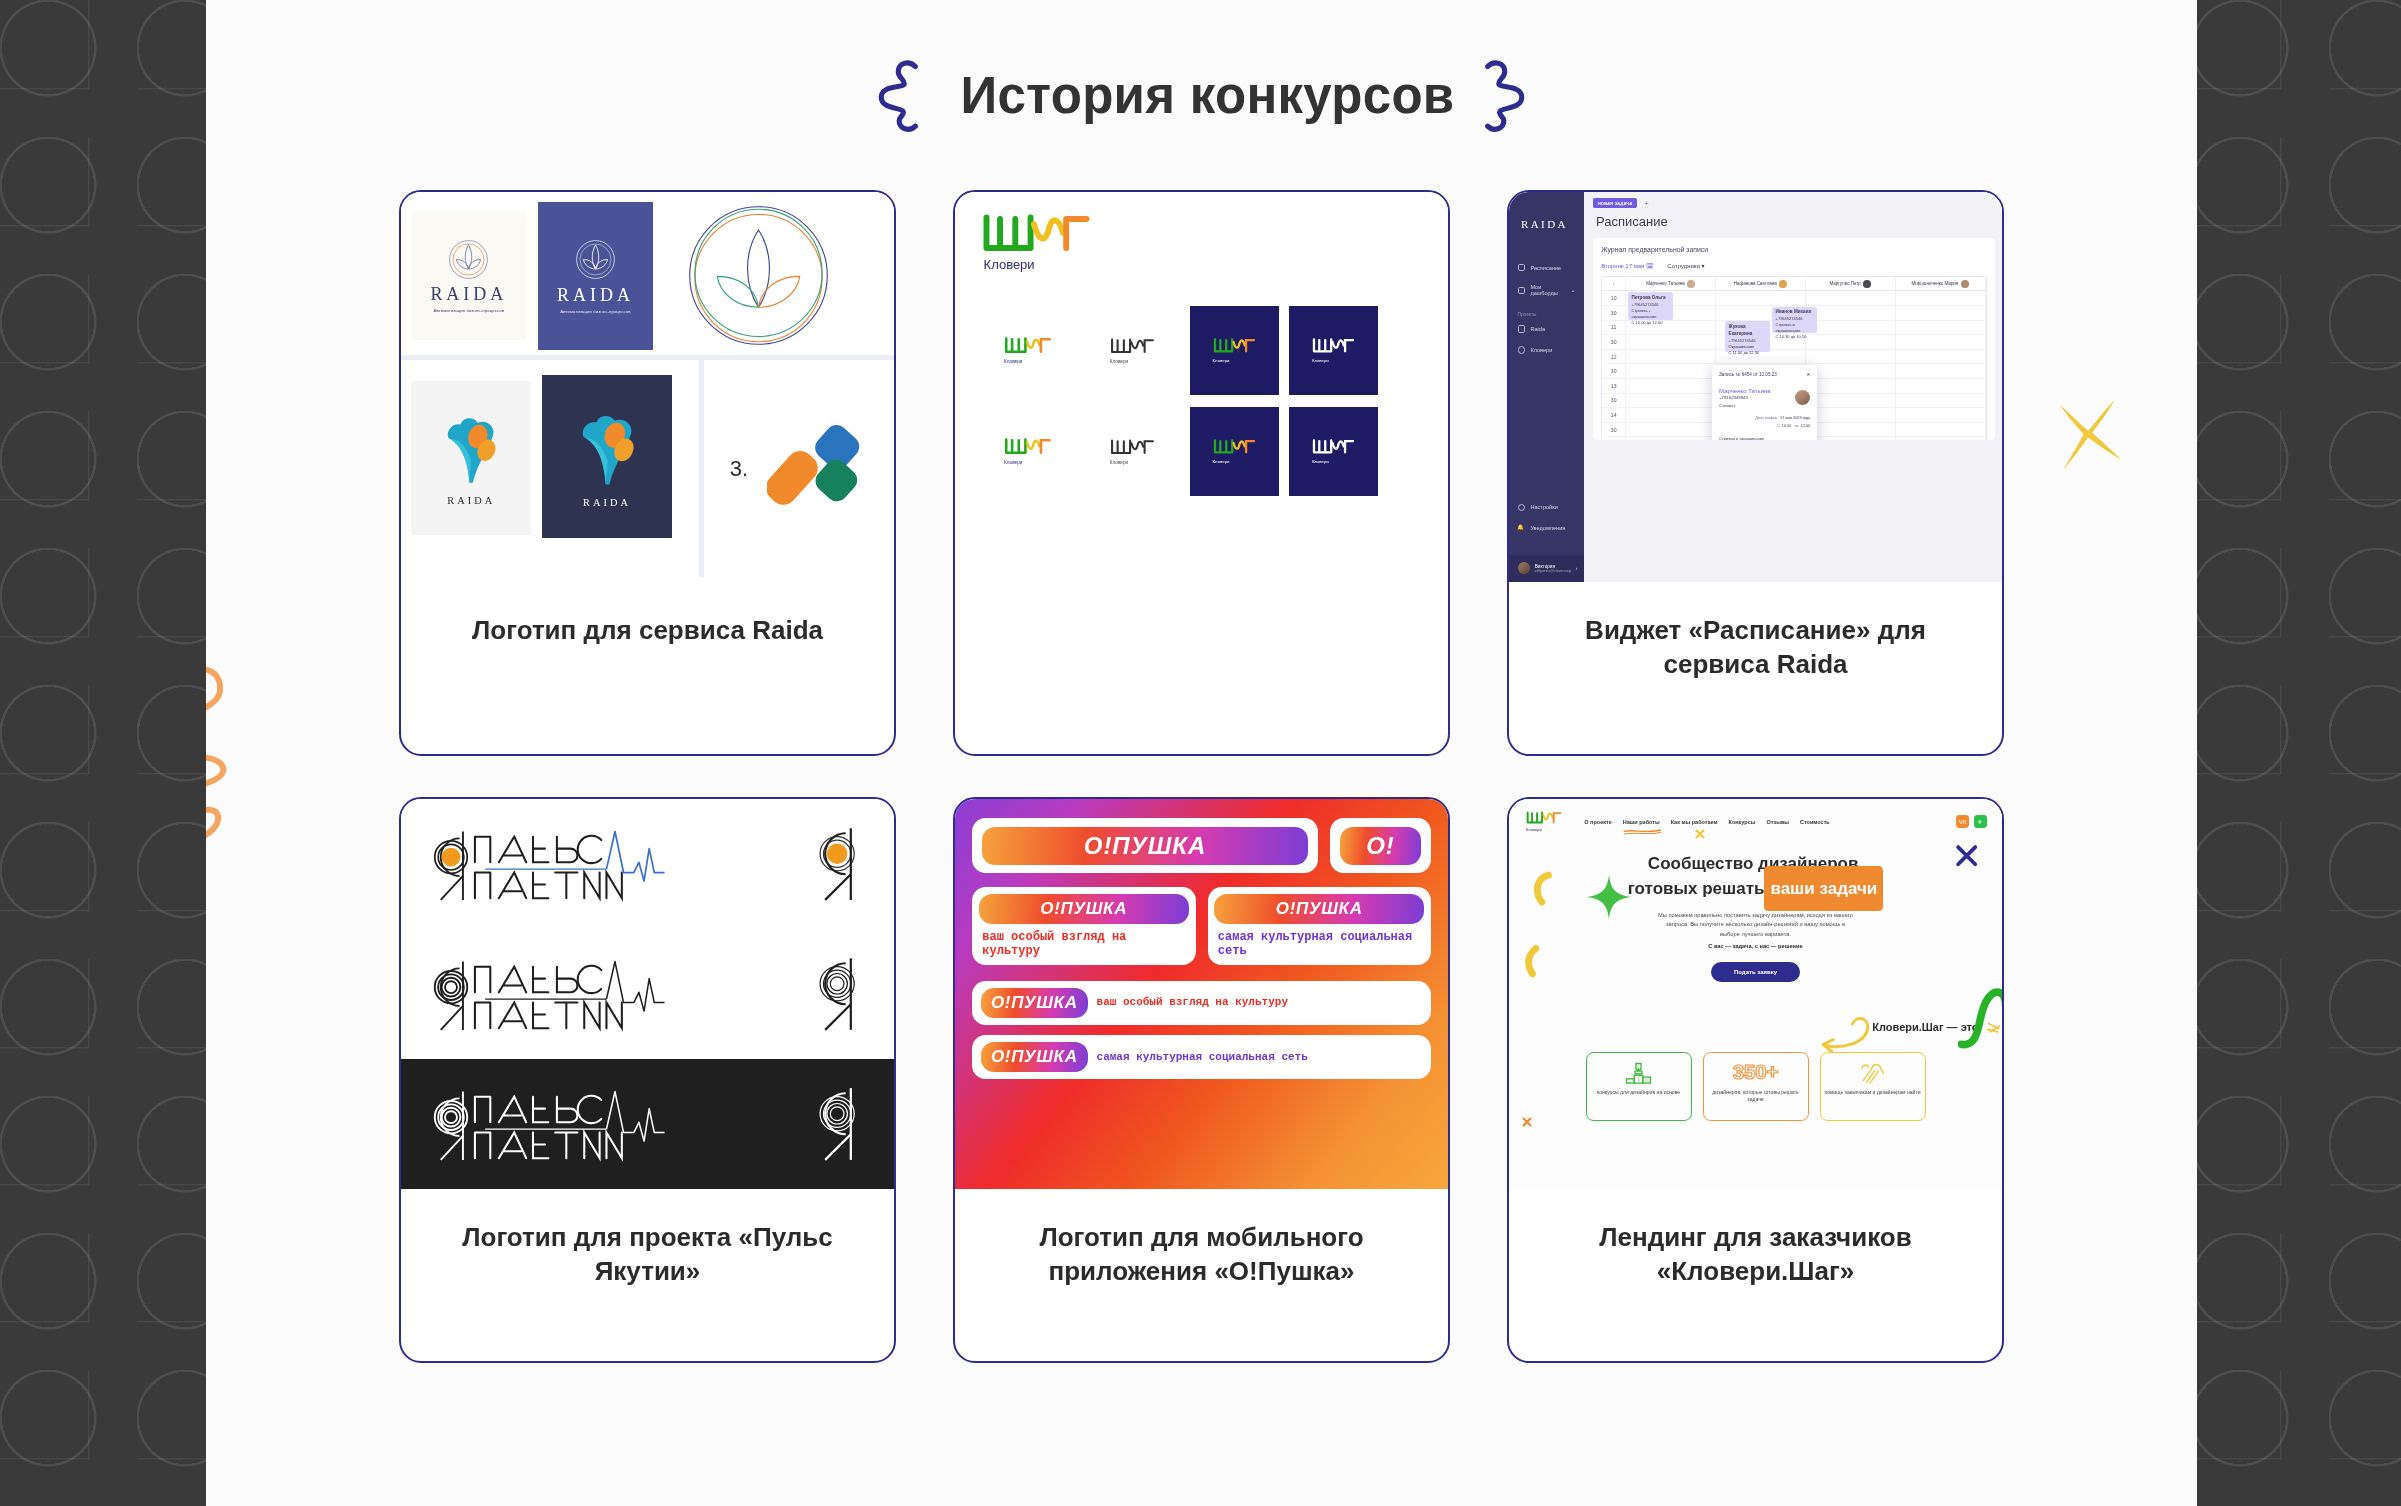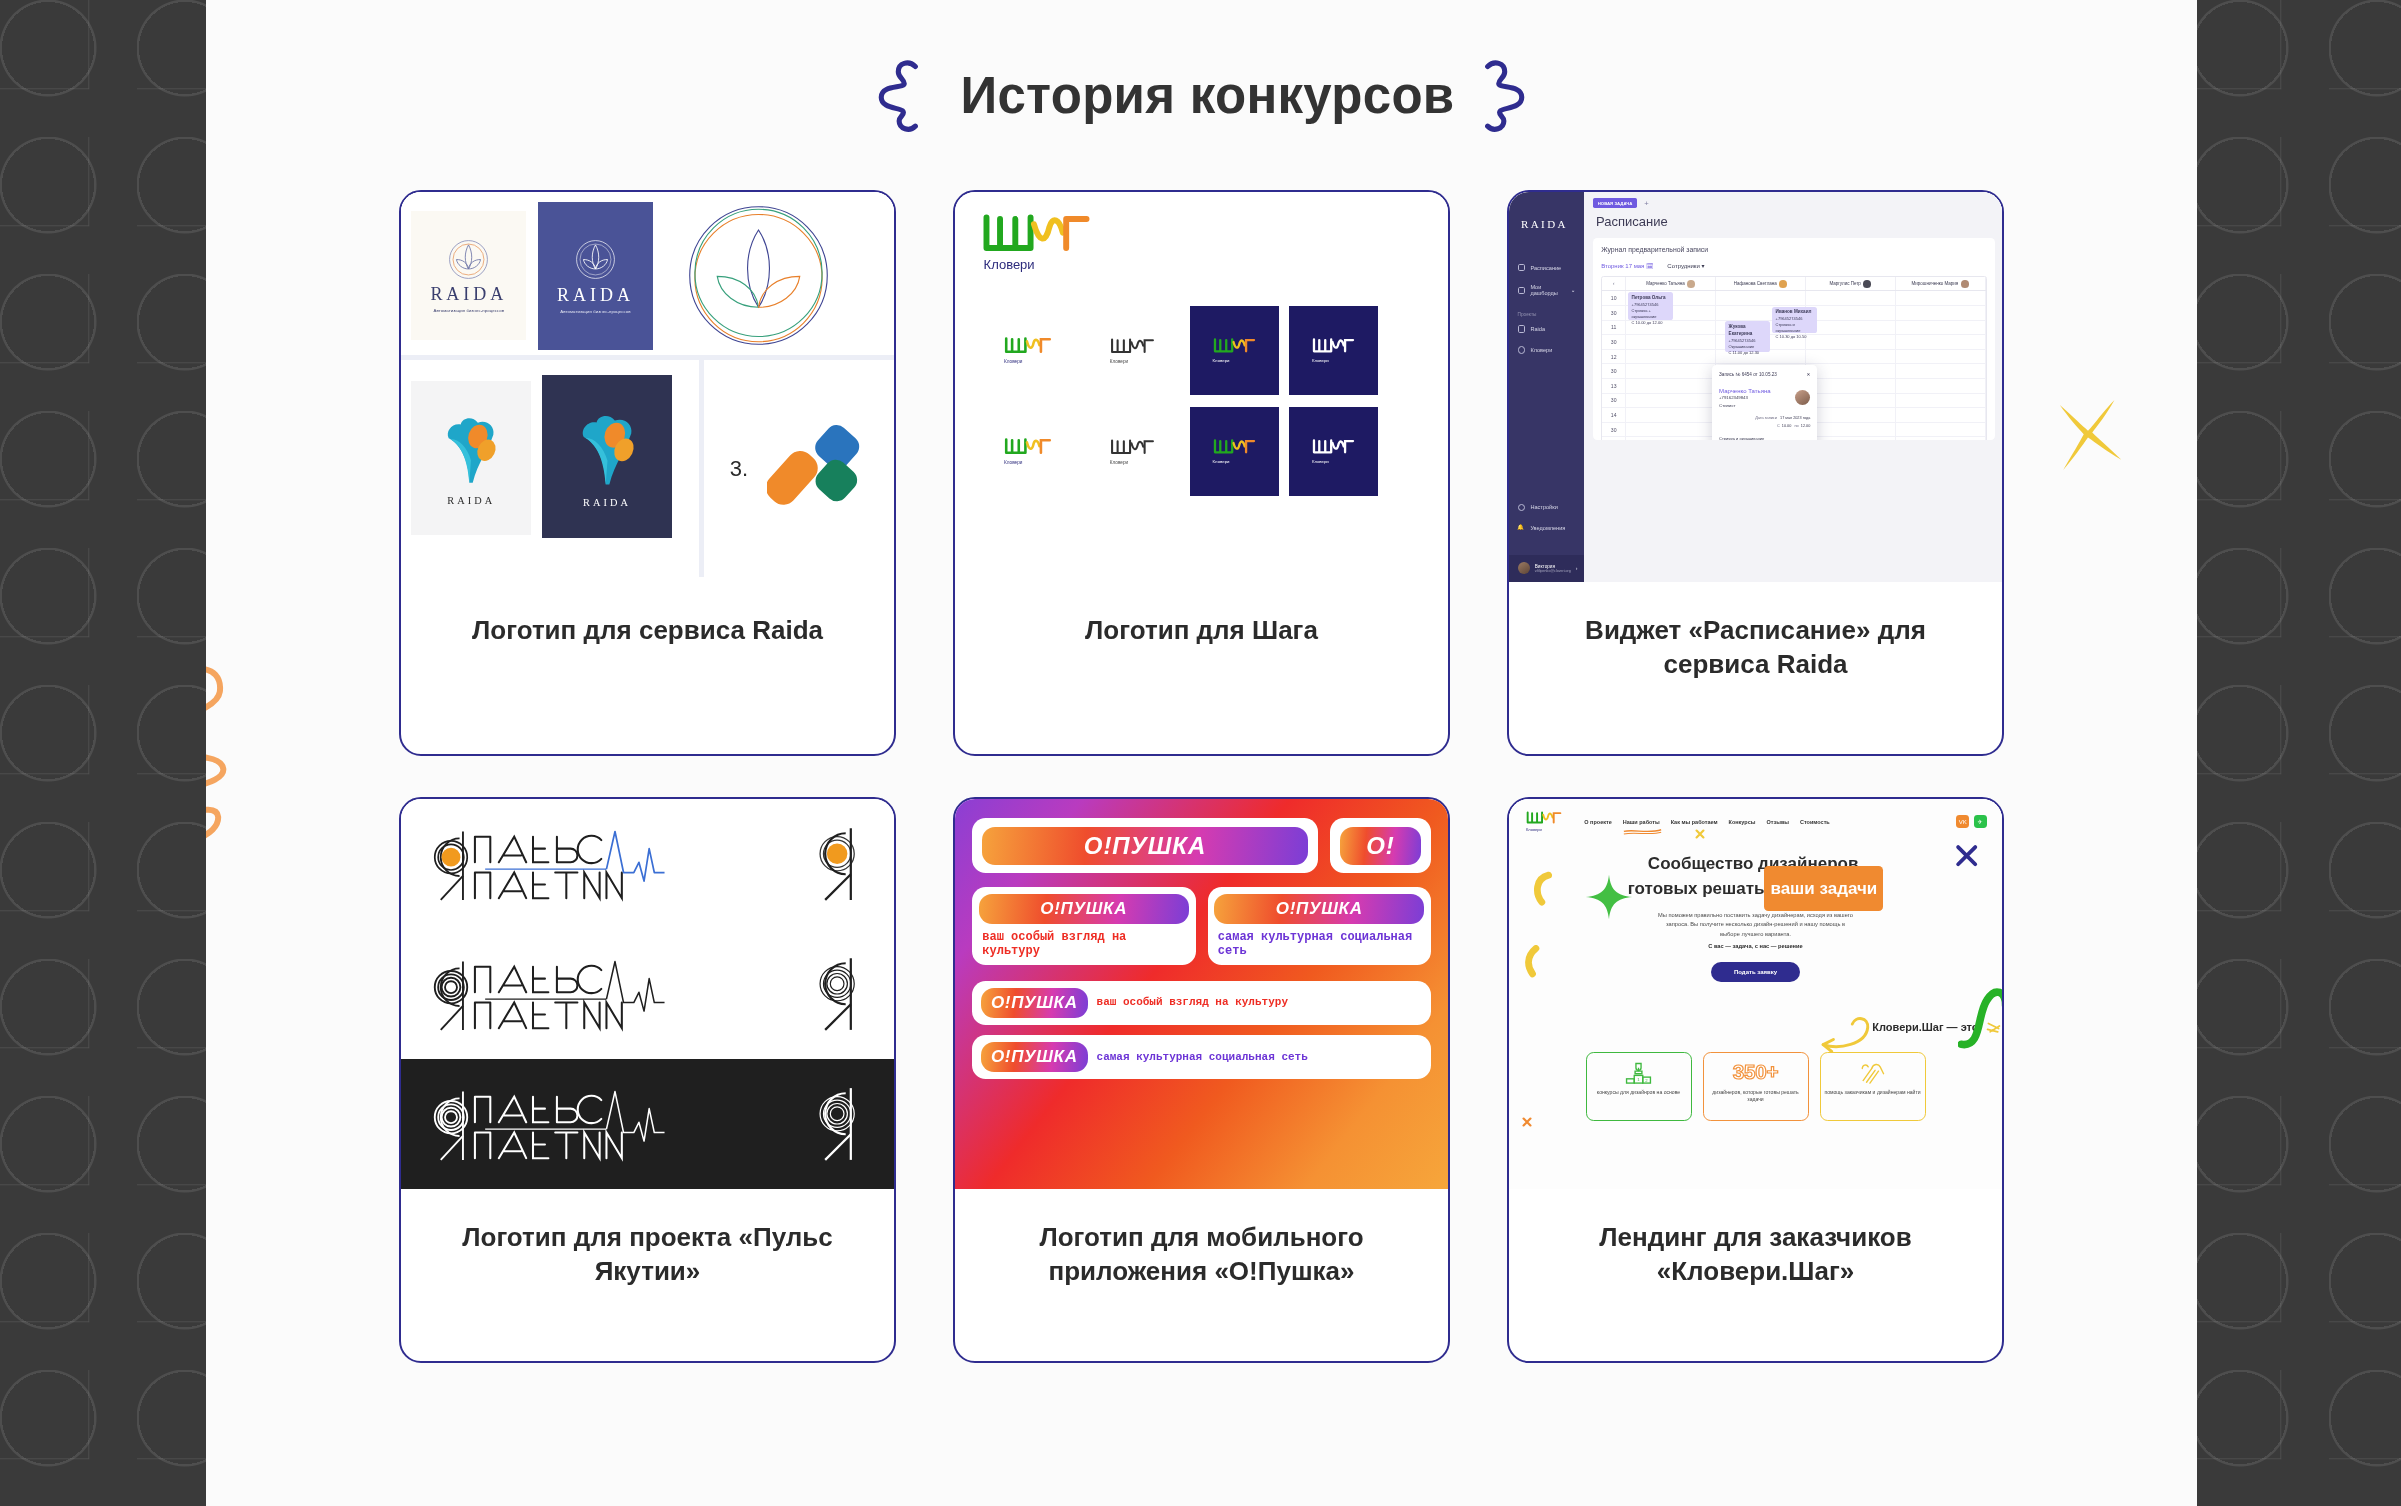--- a/index.html
+++ b/index.html
@@ -382,21 +382,20 @@
                   <path d="M6 4 L6 40 M6 40 L58 40 M22 6 L22 40 M40 6 L40 40 M58 4 L58 40" fill="none" stroke="#fff" stroke-width="7" stroke-linecap="round"></path>
                   <path d="M62 12 C68 34 76 34 80 16 C84 2 92 6 96 22" fill="none" stroke="#fff" stroke-width="7" stroke-linecap="round"></path>
                   <path d="M100 40 L100 6 L124 6" fill="none" stroke="#fff" stroke-width="7" stroke-linecap="round"></path>
                 </svg>
                 <div style="font-size:4.3px;color:#fff;margin-top:1.7px">Кловери</div>
               </div>
             </div>
           </div>
         </div>
       </div>
-      <div class="card-caption">Логотип для Шага</div>
     </div>
 
     <div class="card">
       <div class="card-media">
         <div class="c3">
 
           <div class="c3-side">
             <div class="c3-logo">RAIDA</div>
             <div class="c3-nav">
               <div>

